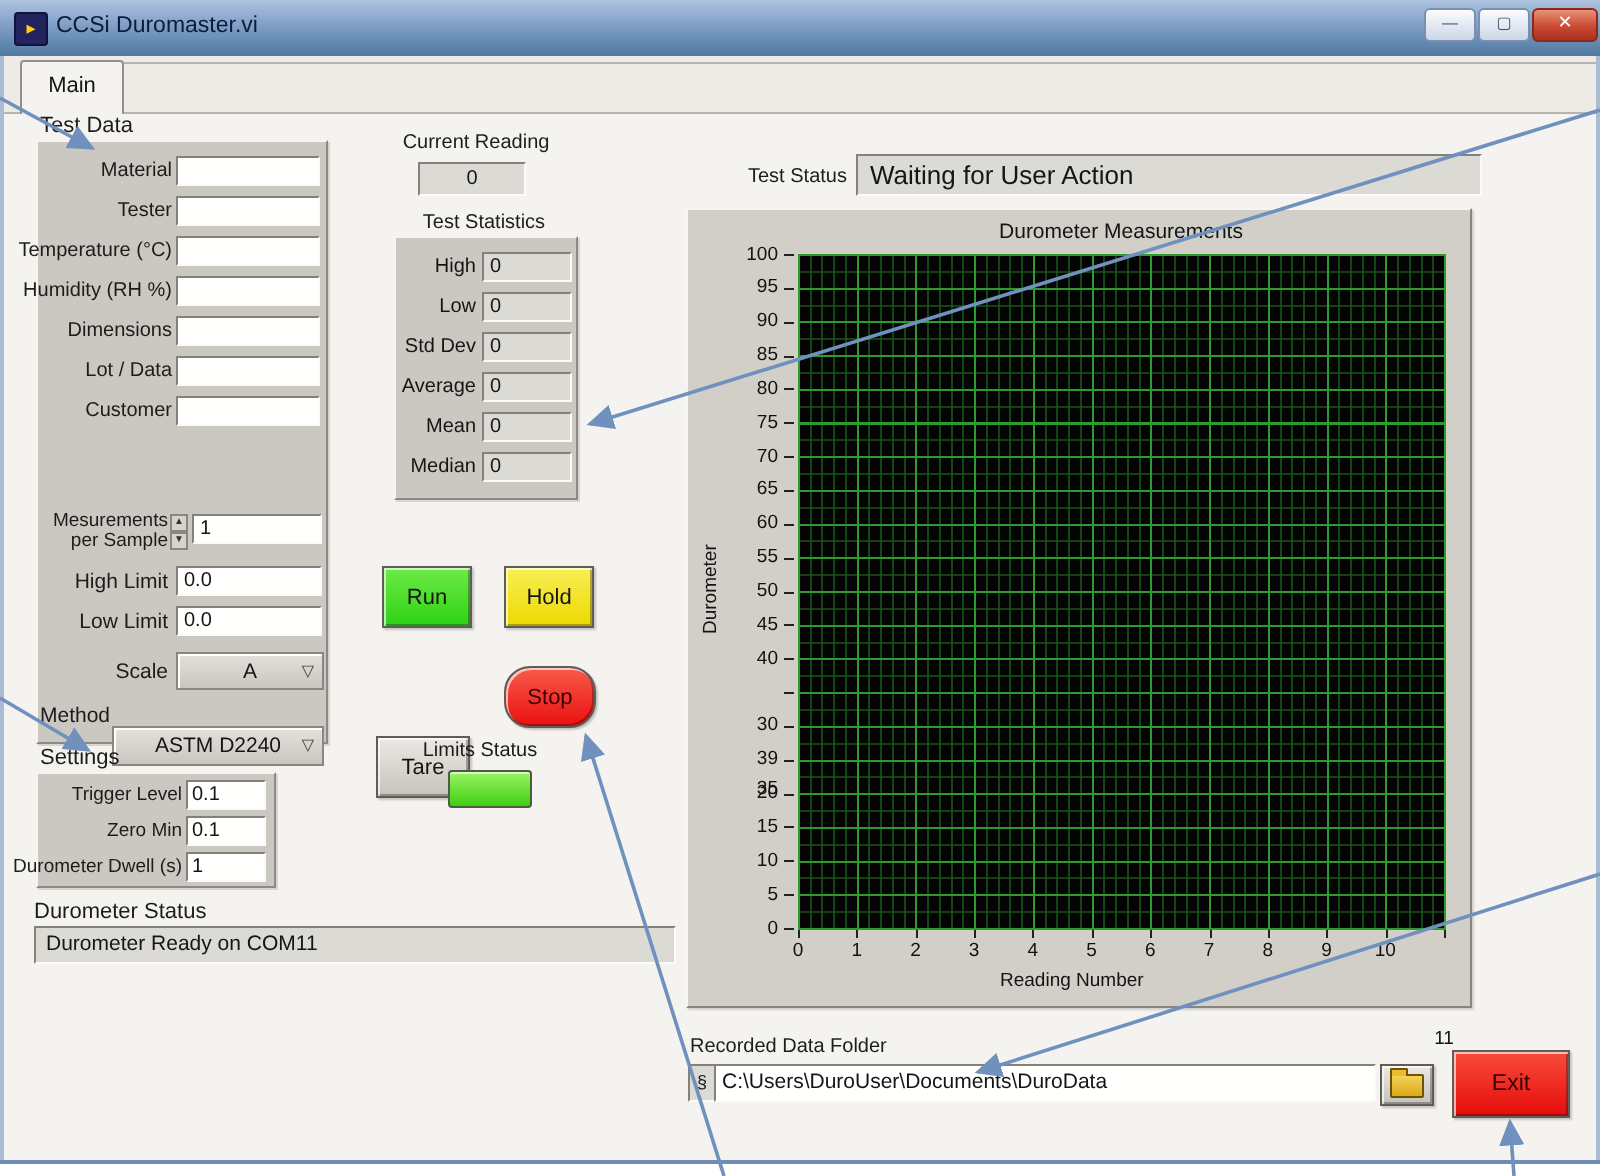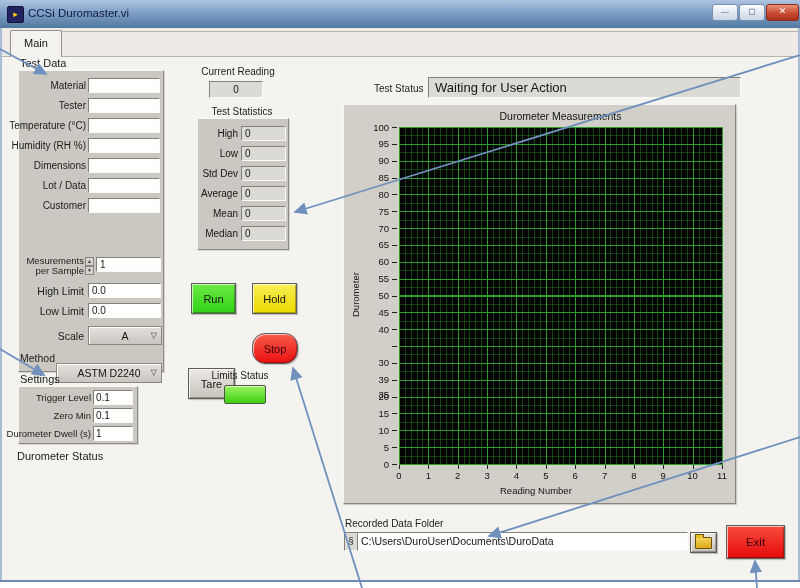--- a/index.html
+++ b/index.html
@@ -176,20 +176,21 @@
         <div class="fl" style="width: 72px; font-size: 9.5px;">Zero Min</div>
         <div class="ti input" style="width: 36px;">0.1</div>
       </div>
       <div class="td-row" style="height: 18px;">
         <div class="fl" style="width: 72px; font-size: 9.5px;">Durometer Dwell (s)</div>
         <div class="ti input" style="width: 36px;">1</div>
       </div>
     </div>
 
   <div class="lbl" style="left:17px;top:450px;font-size:11px;">Durometer Status</div>
+  <div class="display" style="position:absolute;left:17px;top:463px;width:314px;height:17px;font-size:10.5px;line-height:17px;padding-left:5px;">Durometer Ready on COM11</div>
 
   <div class="lbl" style="left:196px;top:66px;width:84px;text-align:center;font-size:10px;">Current Reading</div>
   <div class="display" style="position:absolute;left:209px;top:81px;width:52px;height:15px;line-height:15px;text-align:center;">0</div>
 
   <div class="lbl" style="left:198px;top:106px;width:88px;text-align:center;font-size:10px;">Test Statistics</div>
   <div class="grpbox" style="left:197px;top:118px;width:90px;height:130px;"></div>
   <div id="stats-rows" style="position:absolute;left:200px;top:123px;width:86px;">
       <div class="st-row">
         <div class="sl">High</div>
         <div class="sv display">0</div>
@@ -289,21 +290,21 @@
       <div class="xtick" style="left: 221.182px;">6</div>
       <div class="xtickm" style="left: 231.182px;"></div>
       <div class="xtick" style="left: 250.545px;">7</div>
       <div class="xtickm" style="left: 260.545px;"></div>
       <div class="xtick" style="left: 279.909px;">8</div>
       <div class="xtickm" style="left: 289.909px;"></div>
       <div class="xtick" style="left: 309.273px;">9</div>
       <div class="xtickm" style="left: 319.273px;"></div>
       <div class="xtick" style="left: 338.636px;">10</div>
       <div class="xtickm" style="left: 348.636px;"></div>
-      <div class="xtick" style="left: 368px;">11</div>
+      <div class="xtick" style="left: 368px; margin-top: 44px;">11</div>
       <div class="xtickm" style="left: 378px;"></div>
     </div>
 
   <div class="lbl" style="left:345px;top:518px;font-size:10px;">Recorded Data Folder</div>
   <div class="display" style="position:absolute;left:344px;top:532px;width:12px;height:17px;font-size:9px;line-height:17px;text-align:center;">§</div>
   <div class="input" style="position:absolute;left:357px;top:532px;width:326px;height:17px;font-size:10.5px;line-height:17px;padding-left:3px;">C:\Users\DuroUser\Documents\DuroData</div>
   <div class="btn tare" style="left:690px;top:532px;width:25px;height:19px;">
     <span class="folder-icon"></span>
   </div>
 

